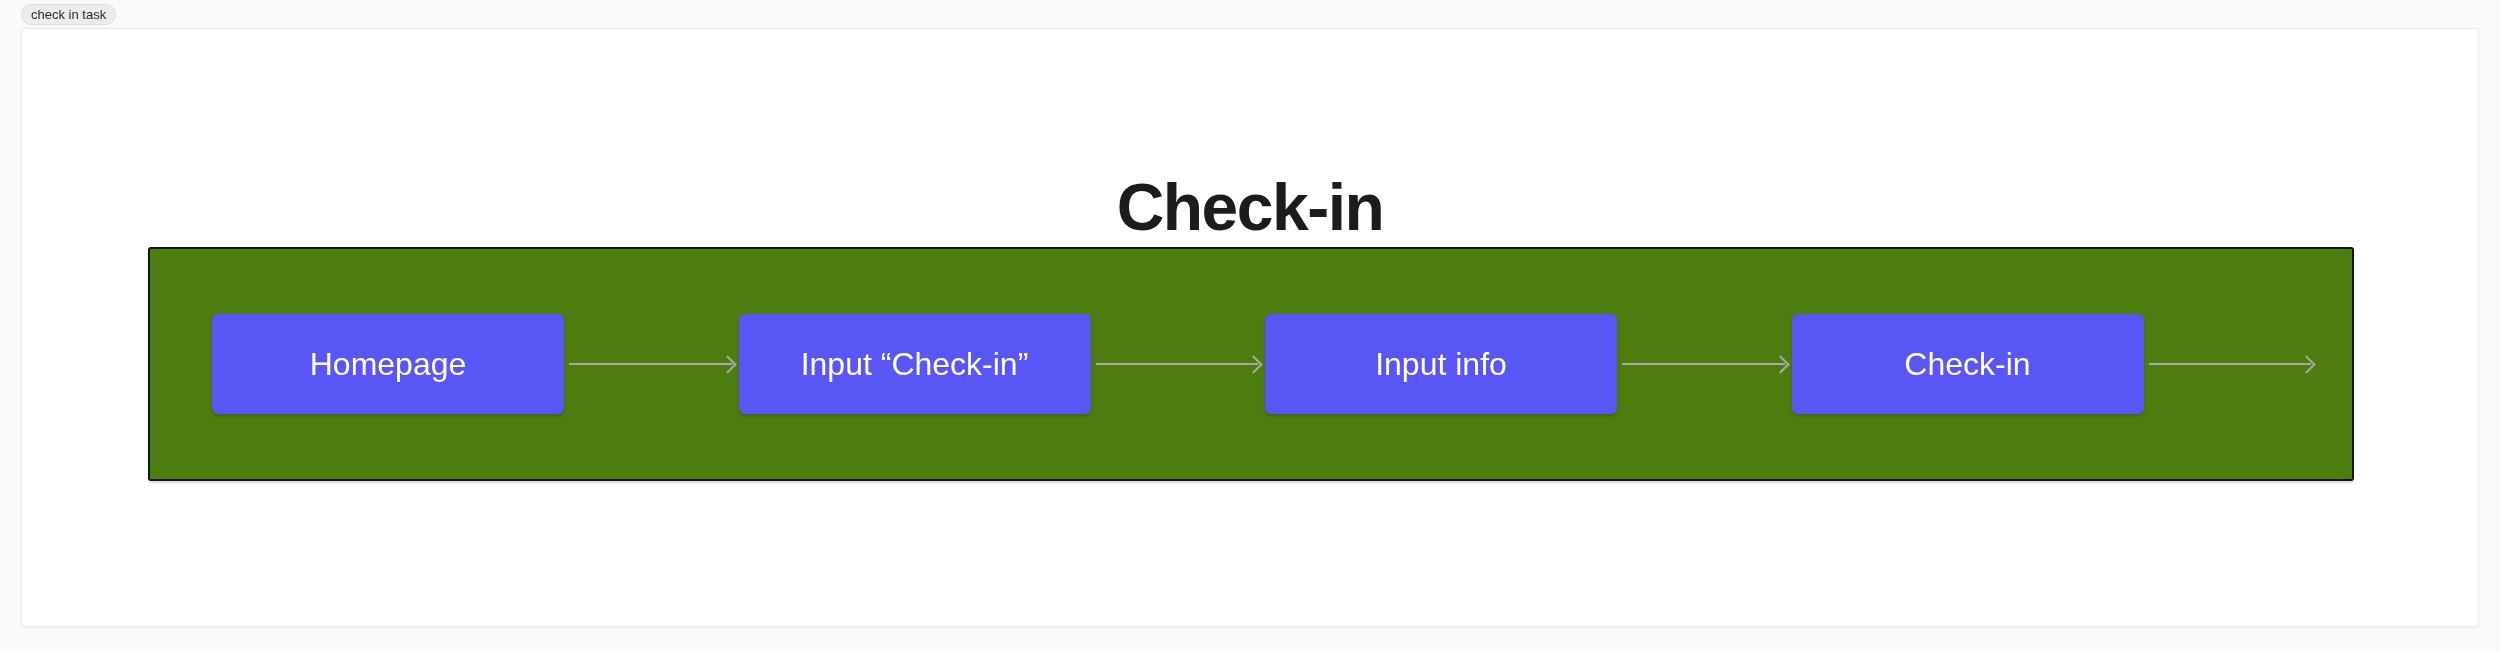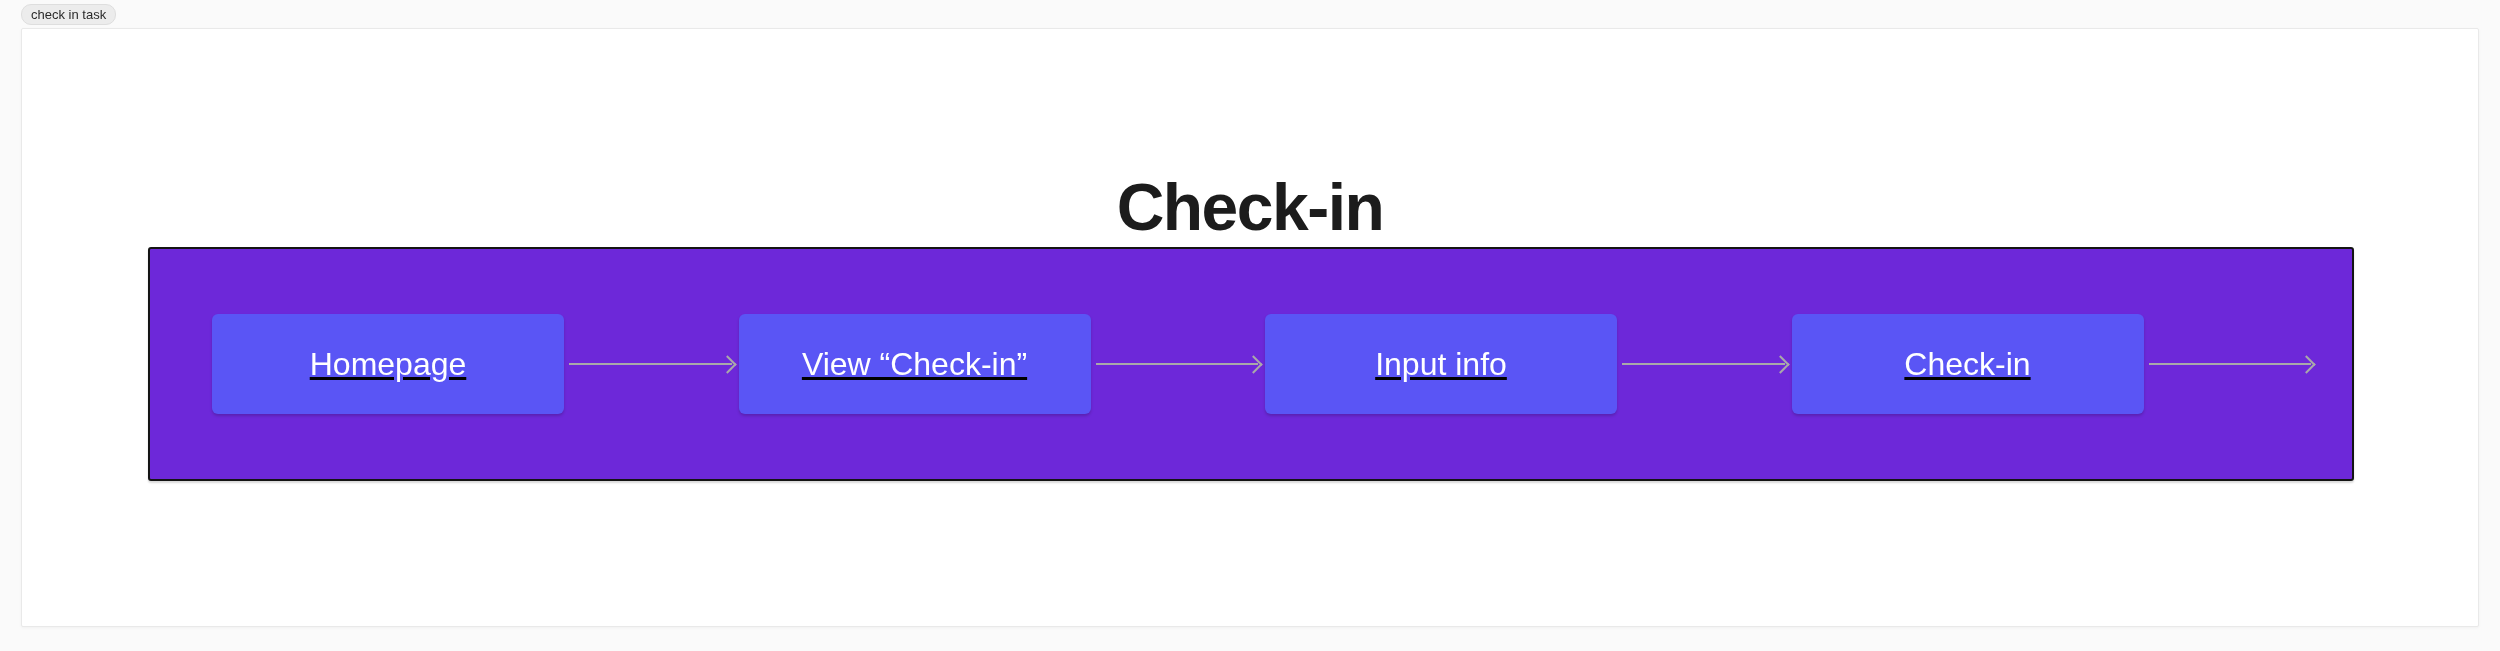--- a/index.html
+++ b/index.html
@@ -55,28 +55,27 @@
     color: #1c1c1c;
   }
   
   .frame {
     position: absolute;
     left: 126px;
     top: 218px;
     width: 2206px;
     height: 234px;
     box-sizing: border-box;
-    background: #6d28d9;
+    background: #4d7c0f;
     border: 2px solid #141414;
     border-radius: 3px;
     box-shadow: 0 2px 2px rgba(0,0,0,0.15);
     display: flex;
     align-items: center;
     padding: 0 34px 0 62px;
-    text-decoration: underline;
   }
   .node {
     flex: 0 0 352px;
     height: 100px;
     box-sizing: border-box;
     background: #5a55f5;
     border-radius: 6px;
     box-shadow: 0 2px 3px rgba(0,0,0,0.18);
     color: #ffffff;
     font-size: 32px;
@@ -122,21 +121,21 @@
 
     <div class="frame">
 
       <div class="node">Homepage</div>
 
       <div class="arrow">
         <span class="line"></span>
         <span class="head"></span>
       </div>
 
-      <div class="node">View “Check-in”</div>
+      <div class="node">Input “Check-in”</div>
 
       <div class="arrow">
         <span class="line"></span>
         <span class="head"></span>
       </div>
 
       <div class="node">Input info</div>
 
       <div class="arrow">
         <span class="line"></span>

